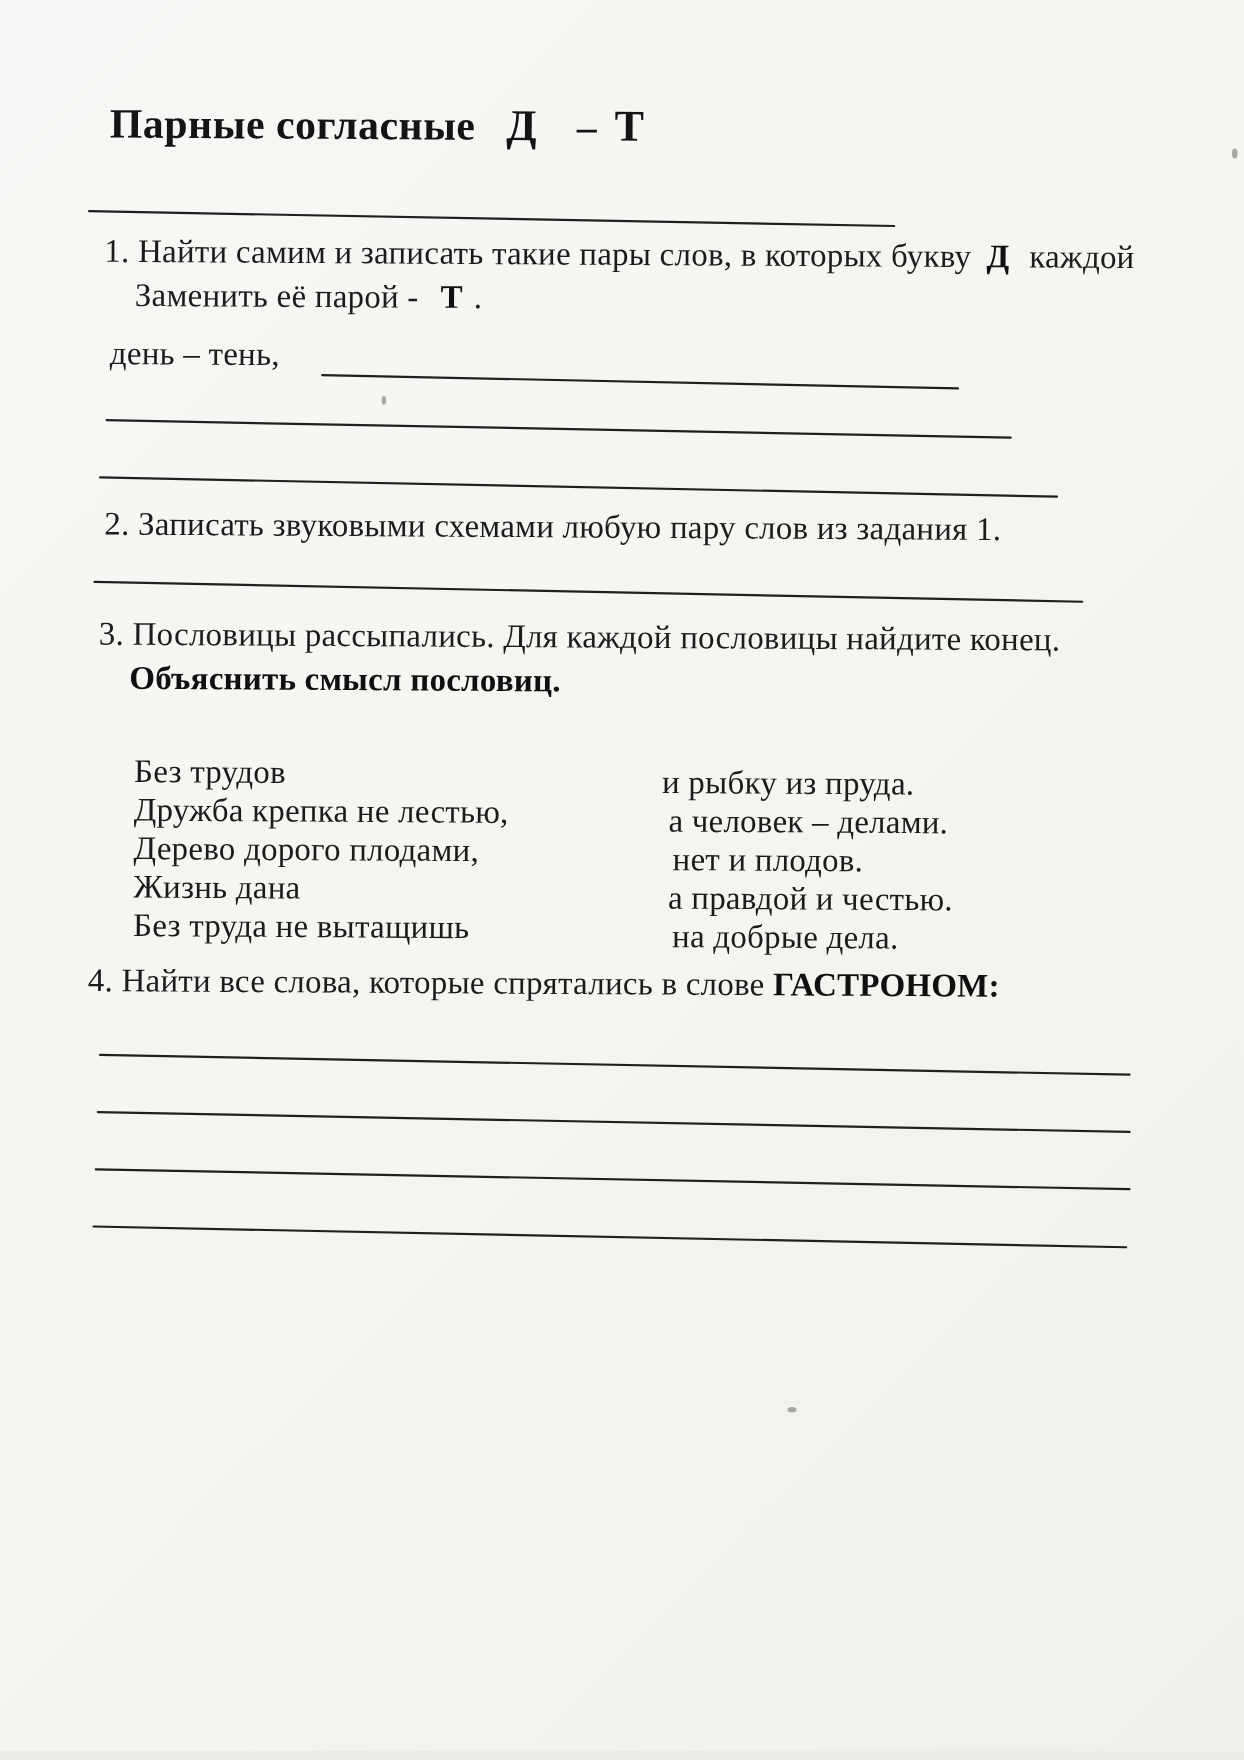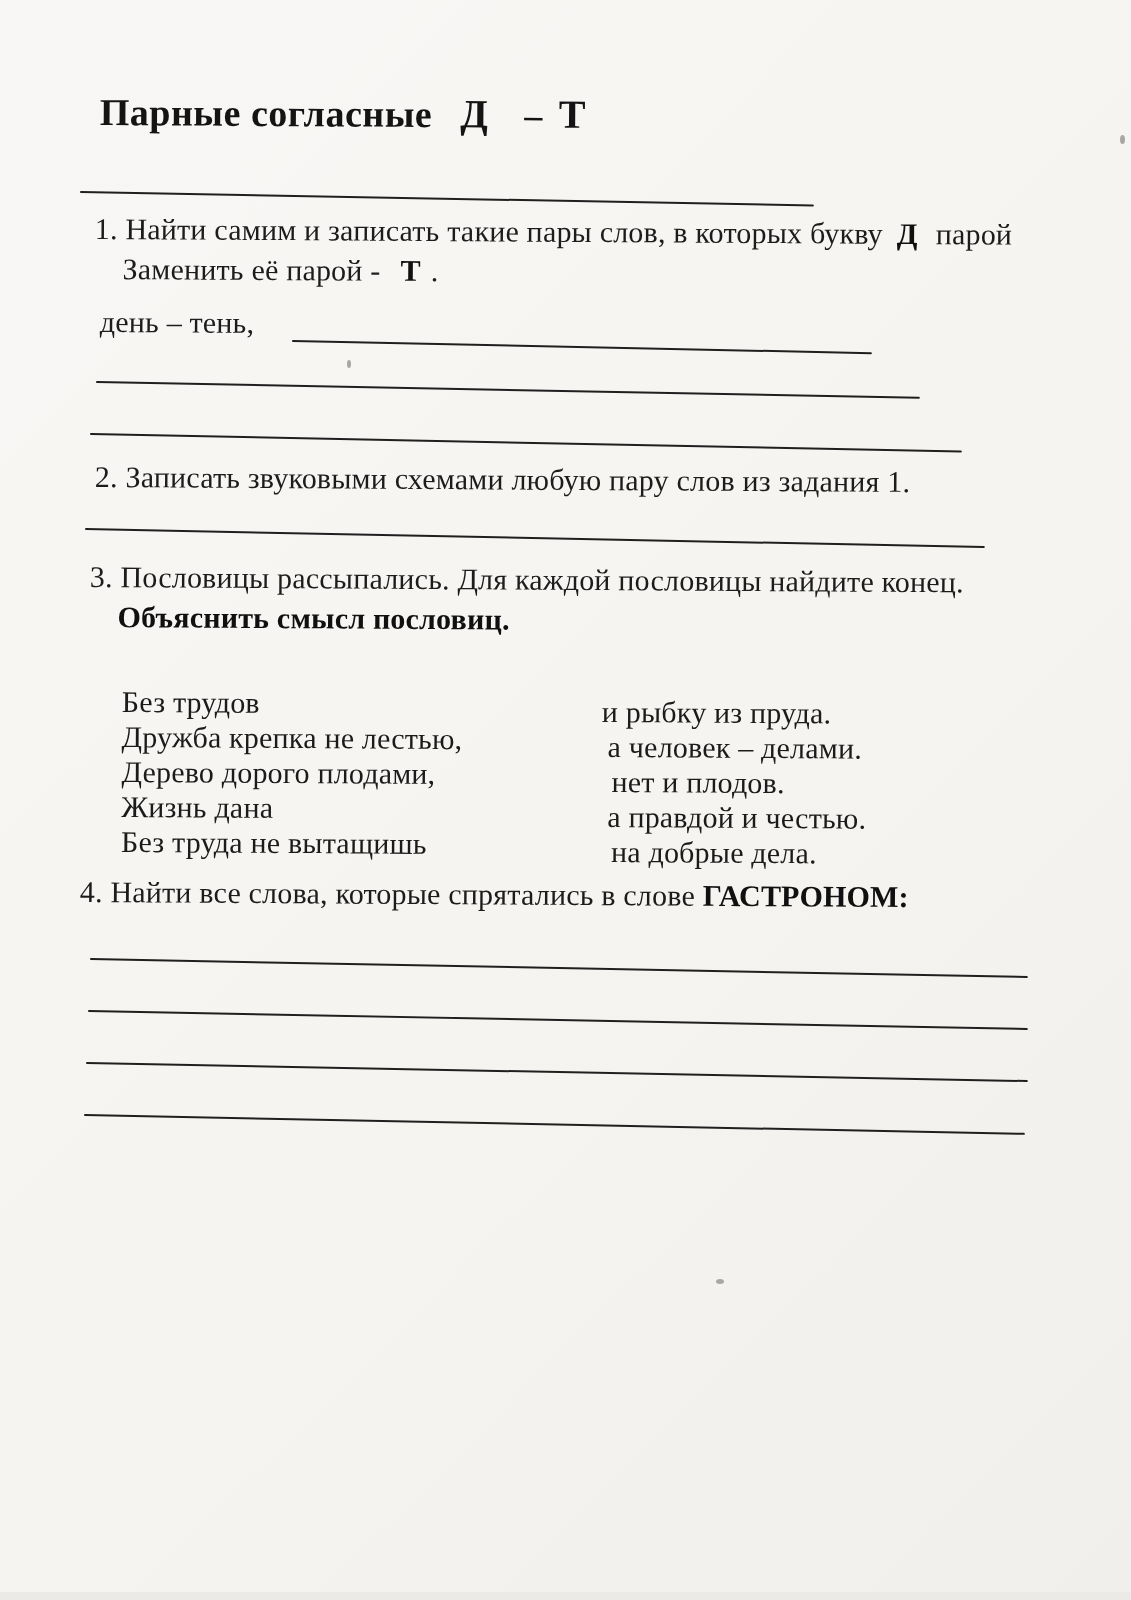--- a/index.html
+++ b/index.html
@@ -80,21 +80,21 @@
 
 <div class="page" style="color: rgb(28, 28, 28);">
 
   <div class="abs title skew">
     <span>Парные согласные</span><span class="big-letter">Д</span><span class="dash">–</span><span class="big-letter2">Т</span>
   </div>
 
   <div class="rule" style="left:80px; top:191px; width:734px; transform:rotate(1.05deg);"></div>
 
   <div class="abs body-text skew" style="left:95px; top:209px;">
-    <div><span>1.</span> <span>Найти самим и записать такие пары слов, в которых букву</span><b class="gap-before-letter">Д</b><span class="gap-after-letter">парой</span></div>
+    <div><span>1.</span> <span>Найти самим и записать такие пары слов, в которых букву</span><b class="gap-before-letter">Д</b><span class="gap-after-letter">каждой</span></div>
     <div class="indent2"><span>Заменить её парой -</span><b class="gap-before-t">Т</b><span class="dot-after-t">.</span></div>
   </div>
 
   <div class="abs body-text skew" style="left:100px; top:302px;text-align:center;">день – тень,</div>
   <div class="rule" style="left:292px; top:340px; width:580px; transform:rotate(1.2deg);"></div>
   <div class="rule" style="left:96px; top:381px; width:824px; transform:rotate(1.1deg);"></div>
   <div class="rule" style="left:90px; top:433px; width:872px; transform:rotate(1.15deg);"></div>
 
   <div class="abs body-text skew" style="left:95px; top:457px;">
     <span>2.</span> <span>Записать звуковыми схемами любую пару слов из задания 1.</span>

